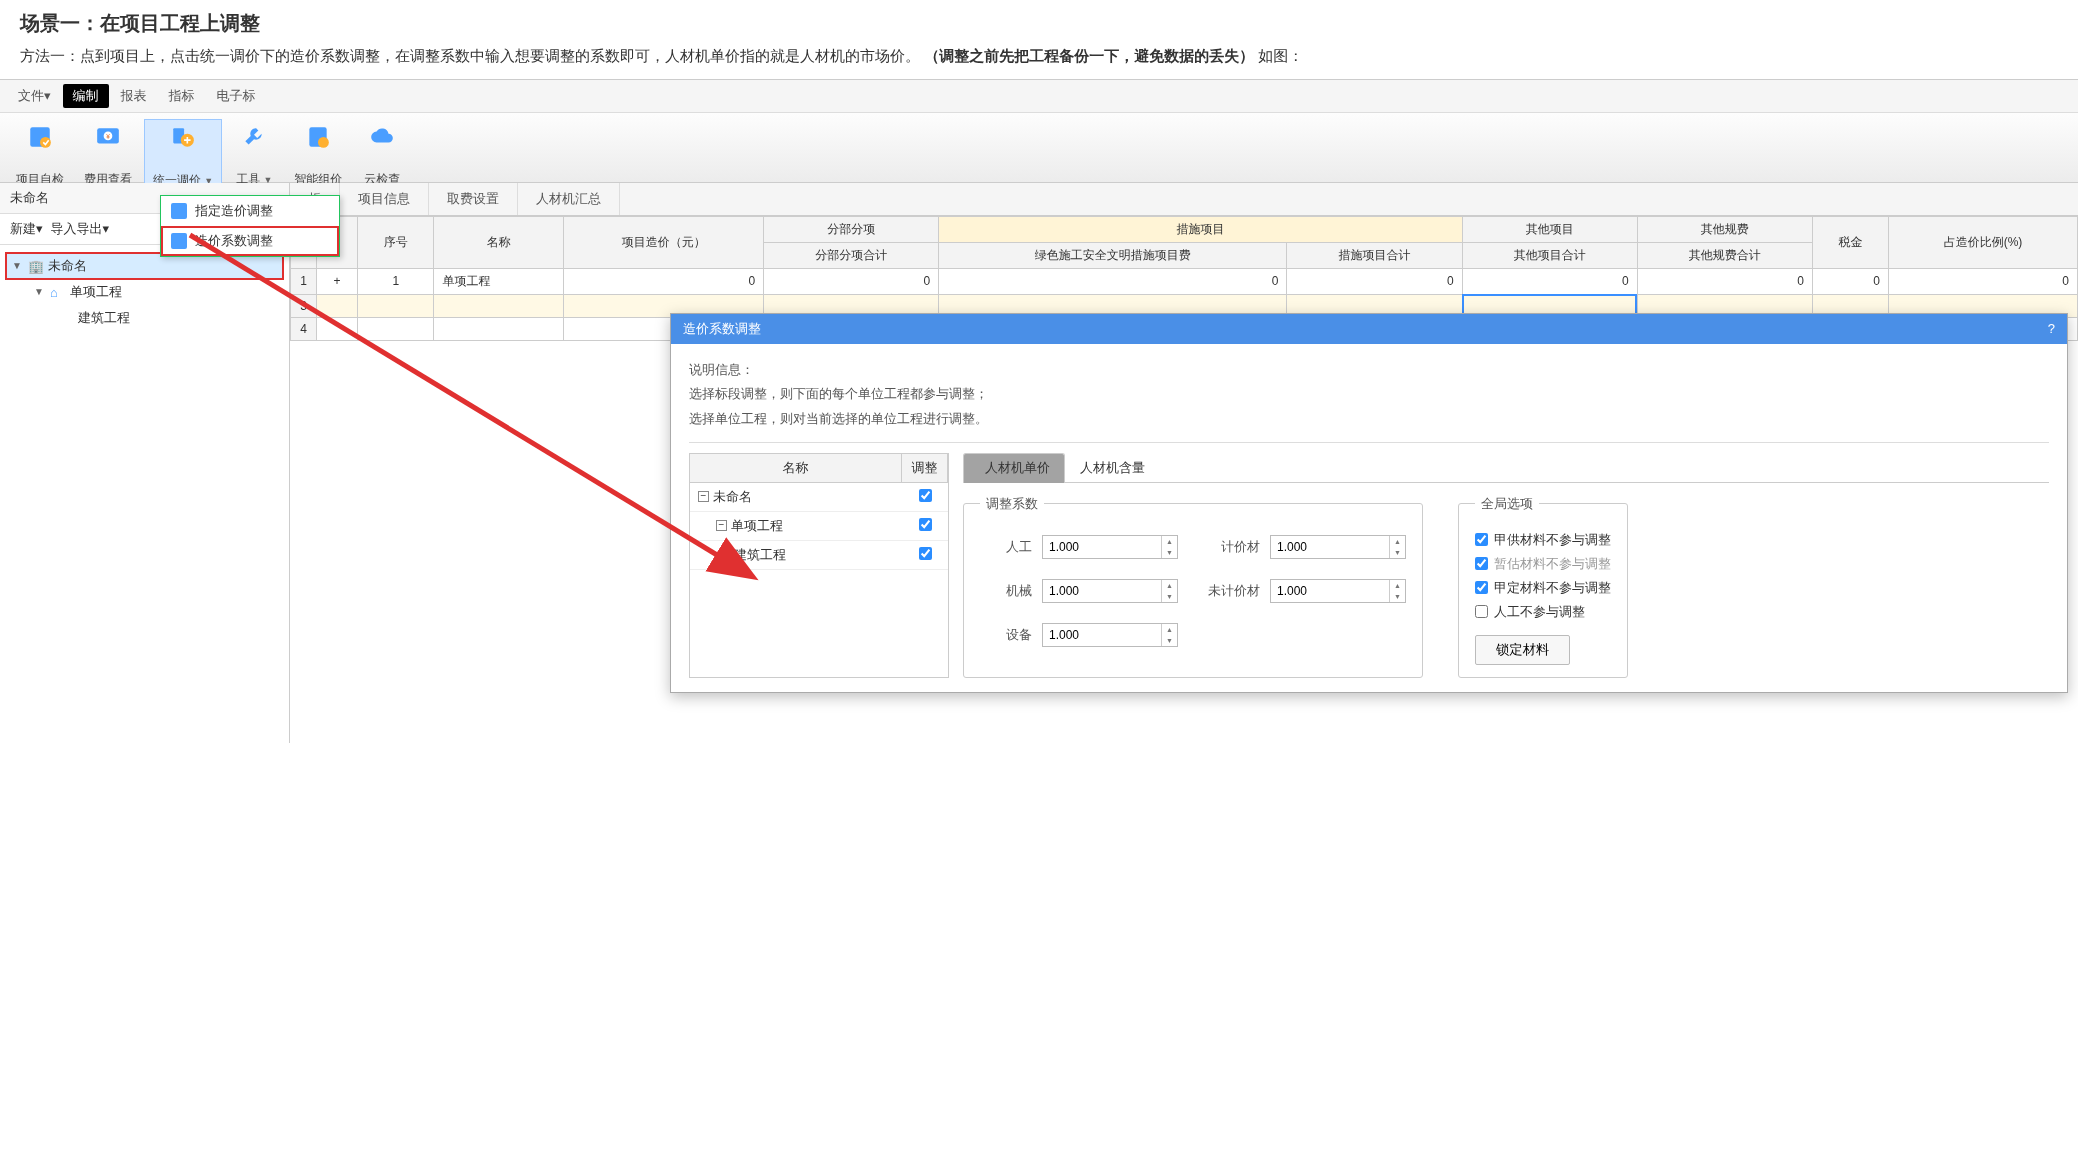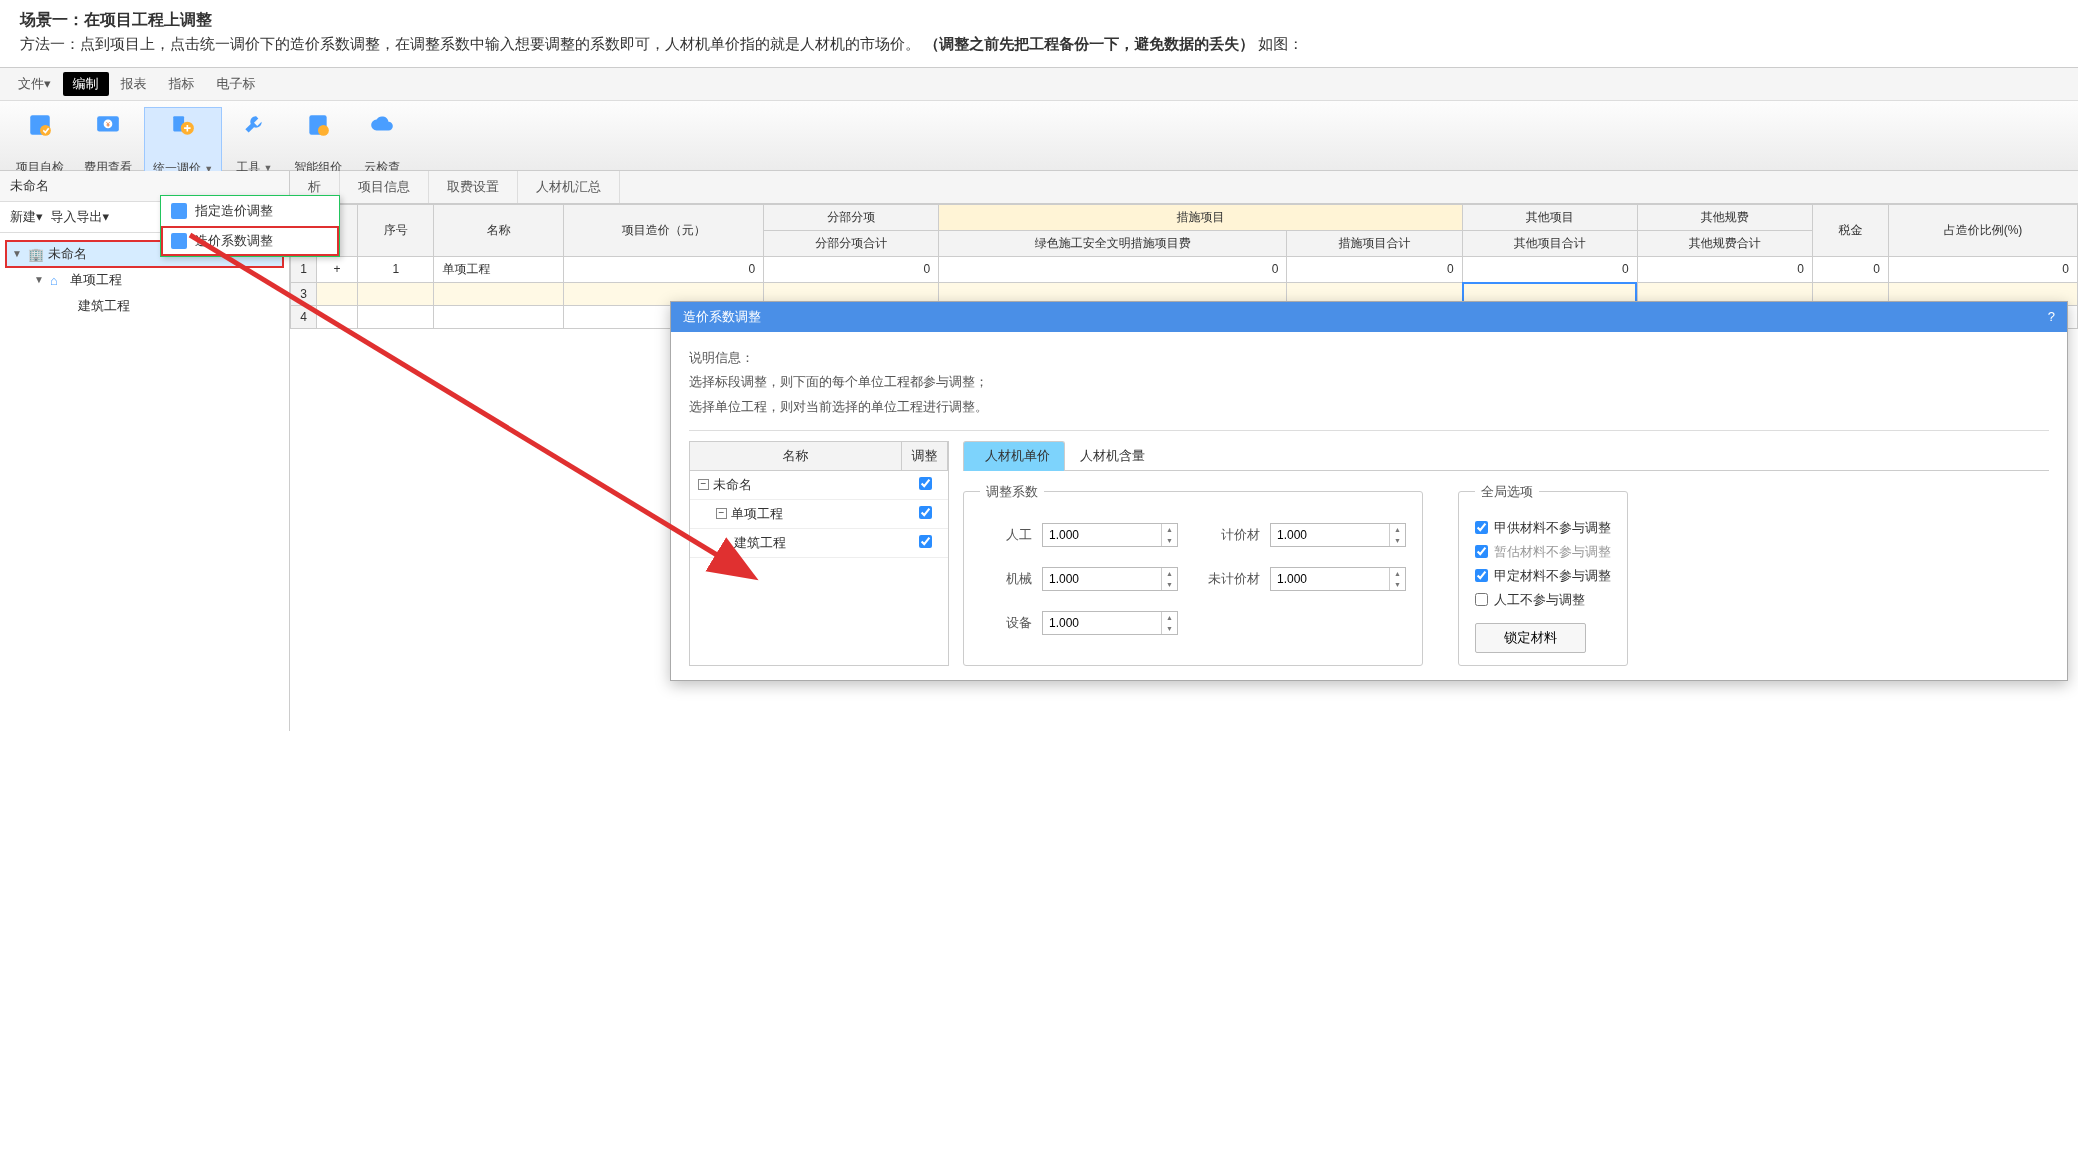--- a/index.html
+++ b/index.html
@@ -1,18 +1,18 @@
 <!DOCTYPE html>
 <html><head>
 <meta charset="utf-8">
 <style>
 * { box-sizing: border-box; margin: 0; padding: 0; }
 body { font-family: "Microsoft YaHei", sans-serif; font-size: 13px; color: #333; background: #fff; }
 .doc-header { padding: 10px 20px; }
-.doc-header h3 { font-size: 16px; }
+.doc-header h3 { font-size: 20px; margin-bottom: 6px; }
 .doc-header p { font-size: 15px; line-height: 1.7; }
 .doc-header .bold { font-weight: bold; }
 
 .app { border-top: 1px solid #ccc; background: #fafafa; }
 .menubar { display: flex; align-items: center; gap: 2px; padding: 4px 8px; background: #f5f5f5; border-bottom: 1px solid #ddd; }
 .menubar-item { padding: 3px 10px; cursor: pointer; color: #555; }
 .menubar-item.active { background: #000000; color: #fff; border-radius: 2px; }
 
 .toolbar { display: flex; align-items: flex-start; gap: 4px; padding: 6px 8px 0; background: linear-gradient(#fdfdfd,#ececec); border-bottom: 1px solid #ccc; height: 70px; }
 .tool-btn { display: flex; flex-direction: column; align-items: center; gap: 4px; padding: 4px 8px; cursor: pointer; min-width: 56px; }
@@ -65,33 +65,33 @@
 .dlg-tree-header > div { padding: 5px 8px; border-right: 1px solid #ccc; text-align: center; }
 .dlg-tree-row { display: flex; align-items: center; border-bottom: 1px solid #eee; }
 .dlg-tree-cell-name { flex: 1; padding: 5px 8px; display: flex; align-items: center; gap: 4px; }
 .dlg-tree-cell-chk { width: 46px; text-align: center; padding: 5px 0; }
 .dlg-tree-cell-chk input { accent-color: #2a8dff; }
 .dlg-boxminus { display: inline-block; width: 11px; height: 11px; border: 1px solid #888; line-height: 8px; text-align: center; font-size: 10px; }
 
 .dlg-right { flex: 1; }
 .dlg-tabs { display: flex; border-bottom: 1px solid #ccc; margin-bottom: 12px; }
 .dlg-tab { padding: 5px 14px; cursor: pointer; border: 1px solid transparent; border-bottom: none; }
-.dlg-tab.active { border-color: #ccc; background: #7dd3fc; border-radius: 3px 3px 0 0; margin-bottom: -1px; padding-left: 21px; }
+.dlg-tab.active { border-color: #ccc; background: #a3a3a3; border-radius: 3px 3px 0 0; margin-bottom: -1px; padding-left: 21px; }
 .dlg-panels { display: flex; gap: 35px; }
 fieldset { border: 1px solid #ccc; padding: 12px 16px; border-radius: 3px; }
 legend { padding: 0 6px; color: #555; }
 .coef-row { display: flex; align-items: center; gap: 10px; margin: 10px 0; }
 .coef-row label { width: 52px; text-align: right; color: #555; }
 .spinner { display: flex; align-items: center; border: 1px solid #bbb; width: 136px; height: 24px; }
 .spinner input { border: none; flex: 1; padding: 0 6px; font-size: 12px; outline: none; width: 80px; }
 .spinner .spins { display: flex; flex-direction: column; border-left: 1px solid #ccc; }
 .spinner .spins span { font-size: 7px; line-height: 9px; padding: 1px 4px; cursor: pointer; color: #777; }
 .global-opts label { display: flex; align-items: center; gap: 6px; margin: 6px 0; }
 .global-opts input { accent-color: #2a8dff; }
-.lock-btn { margin-top: 8px; padding: 5px 28px; border: 1px solid #bbb; background: #f7f7f7; cursor: pointer; border-radius: 2px; }
+.lock-btn { margin-top: 8px; padding: 5px 20px; border: 1px solid #bbb; background: #f7f7f7; cursor: pointer; border-radius: 2px; }
 
 .arrow-svg { position: absolute; left: 130px; top: 195px; pointer-events: none; z-index: 20; }
 </style>
 </head>
 <body>
 
 <div class="doc-header">
   <h3>场景一：在项目工程上调整</h3>
   <p>
     <span>方法一：点到项目上，点击统一调价下的造价系数调整，在调整系数中输入想要调整的系数即可，人材机单价指的就是人材机的市场价。</span>

